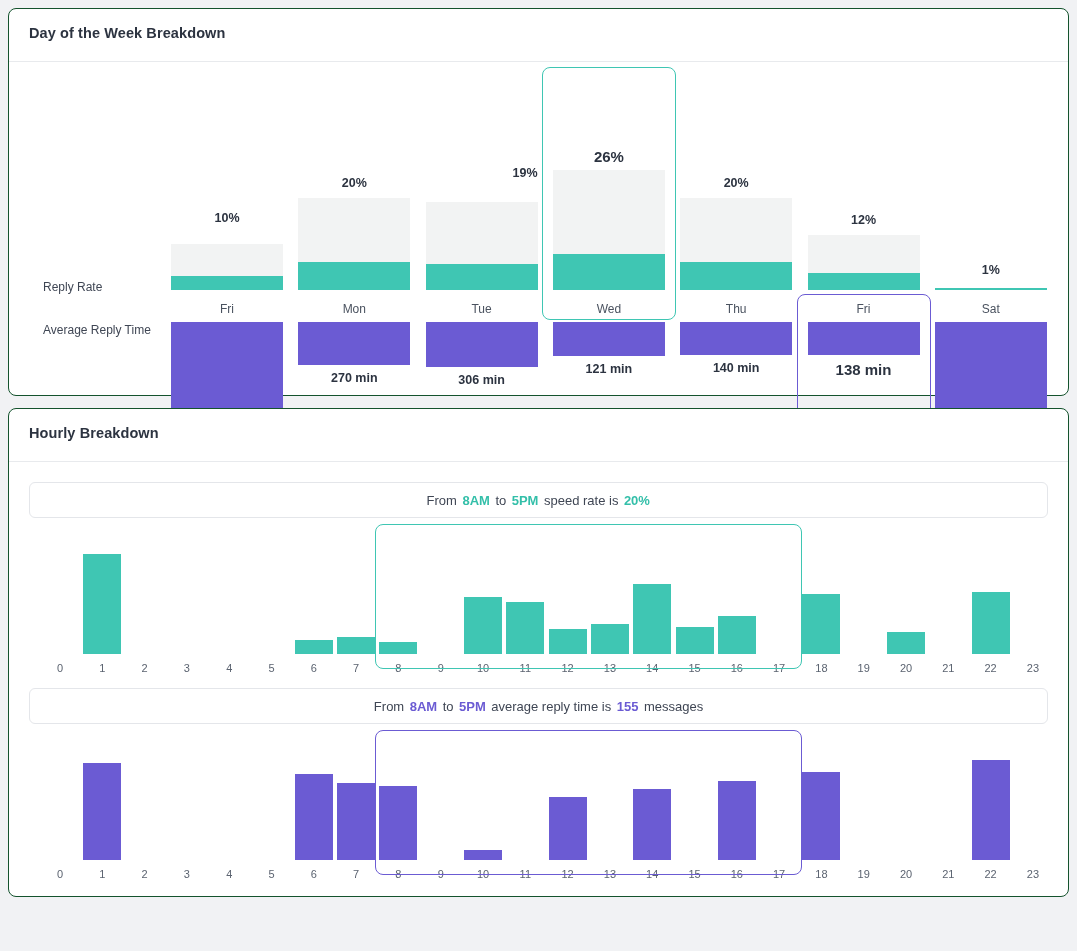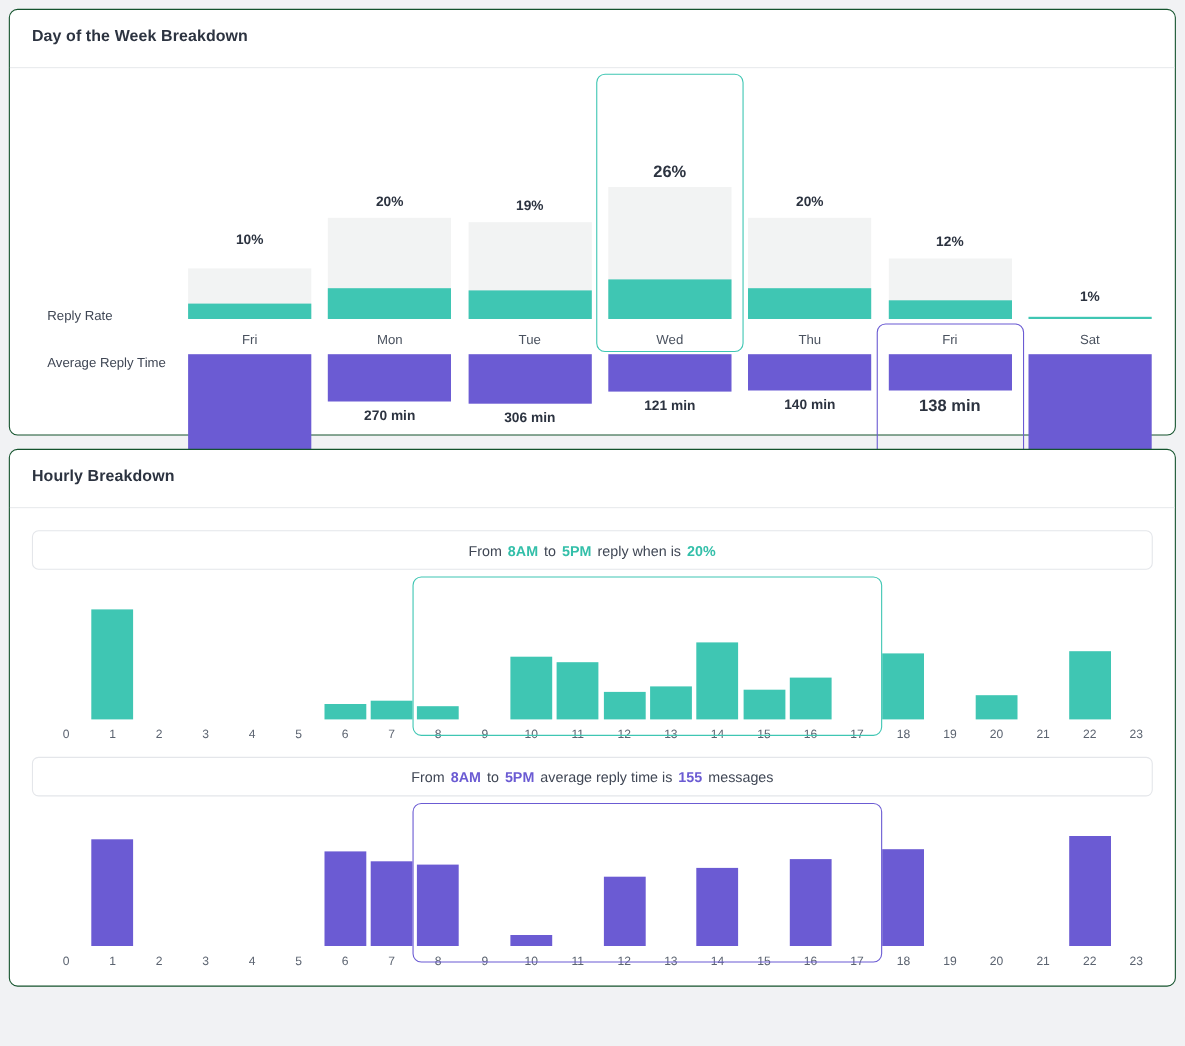--- a/index.html
+++ b/index.html
@@ -176,21 +176,21 @@
           <div class="dow-col" style="left: 289.3px;">
             <div class="rr-pct" style="top: 114px;">20%</div>
             <div class="rr-track" style="top: 136px; height: 92px;">
               <div class="rr-fill" style="height: 28px;"></div>
             </div>
             <div class="dow-day">Mon</div>
             <div class="rt-bar" style="height: 43px;"></div>
             <div class="rt-val" style="top: 309px;">270 min</div>
           </div>
           <div class="dow-col" style="left: 416.6px;">
-            <div class="rr-pct" style="top: 118px;">19%</div>
+            <div class="rr-pct" style="top: 104px; text-align: right;">19%</div>
             <div class="rr-track" style="top: 140px; height: 88px;">
               <div class="rr-fill" style="height: 26px;"></div>
             </div>
             <div class="dow-day">Tue</div>
             <div class="rt-bar" style="height: 45px;"></div>
             <div class="rt-val" style="top: 311px;">306 min</div>
           </div>
           <div class="dow-col" style="left: 543.9px;">
             <div class="rr-pct big" style="top: 86px;">26%</div>
             <div class="rr-track" style="top: 108px; height: 120px;">
@@ -235,21 +235,21 @@
     <div class="card-header">
       <div class="card-title">Hourly Breakdown</div>
     </div>
     <div class="hr-body">
 
       <div class="banner">
         <span class="w">From</span>
         <span class="hl-teal">8AM</span>
         <span class="w">to</span>
         <span class="hl-teal">5PM</span>
-        <span class="w">reply when is</span>
+        <span class="w">speed rate is</span>
         <span class="hl-teal">20%</span>
       </div>
 
       <div class="hchart" id="hchart-rate" style="margin:16px 0 8px 0;">
           <div class="htick" style="left: 36px;">0</div>
           <div class="hbar teal" style="left: 74.3px; width: 38px; height: 100px;"></div>
           <div class="htick" style="left: 78.3px;">1</div>
           <div class="htick" style="left: 120.6px;">2</div>
           <div class="htick" style="left: 162.9px;">3</div>
           <div class="htick" style="left: 205.2px;">4</div>

